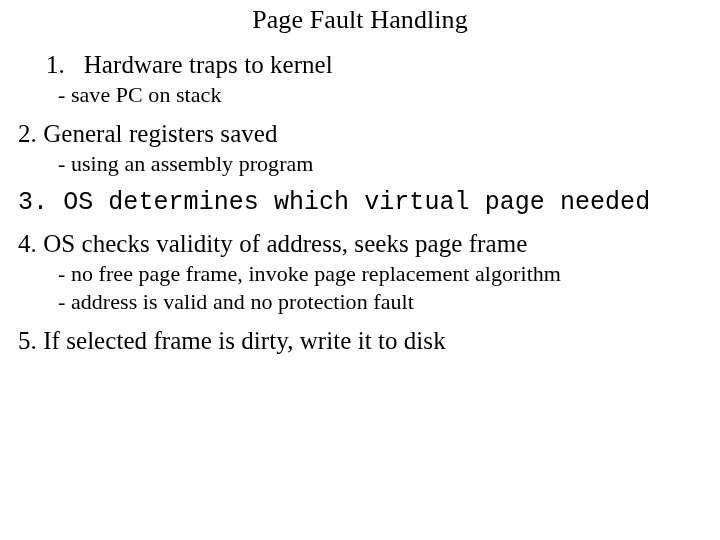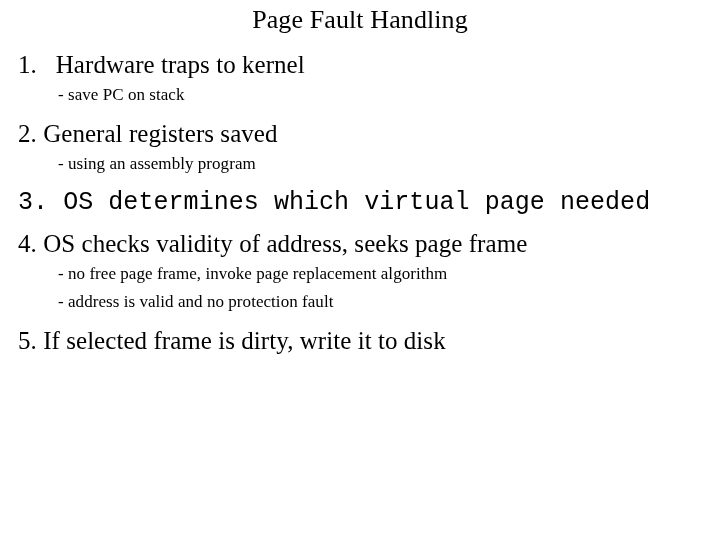--- a/index.html
+++ b/index.html
@@ -46,27 +46,28 @@
   .step-heading {
     display: block;
     font-size: 25px;
     line-height: 33px;
     padding-left: 18px;
     white-space: pre;
     letter-spacing: 0.05px;
   }
   .step-heading.wide-gap {
     letter-spacing: 0.05px;
+    margin-left: 28px;
   }
   .sub-list {
     display: block;
   }
   .sub-item {
     display: block;
-    font-size: 17px;
+    font-size: 22px;
     line-height: 28px;
     padding-left: 58px;
     white-space: pre;
     letter-spacing: 0.05px;
   }
   .sub-item .cont {
     display: block;
     padding-left: 46px;
     white-space: pre;
   }

